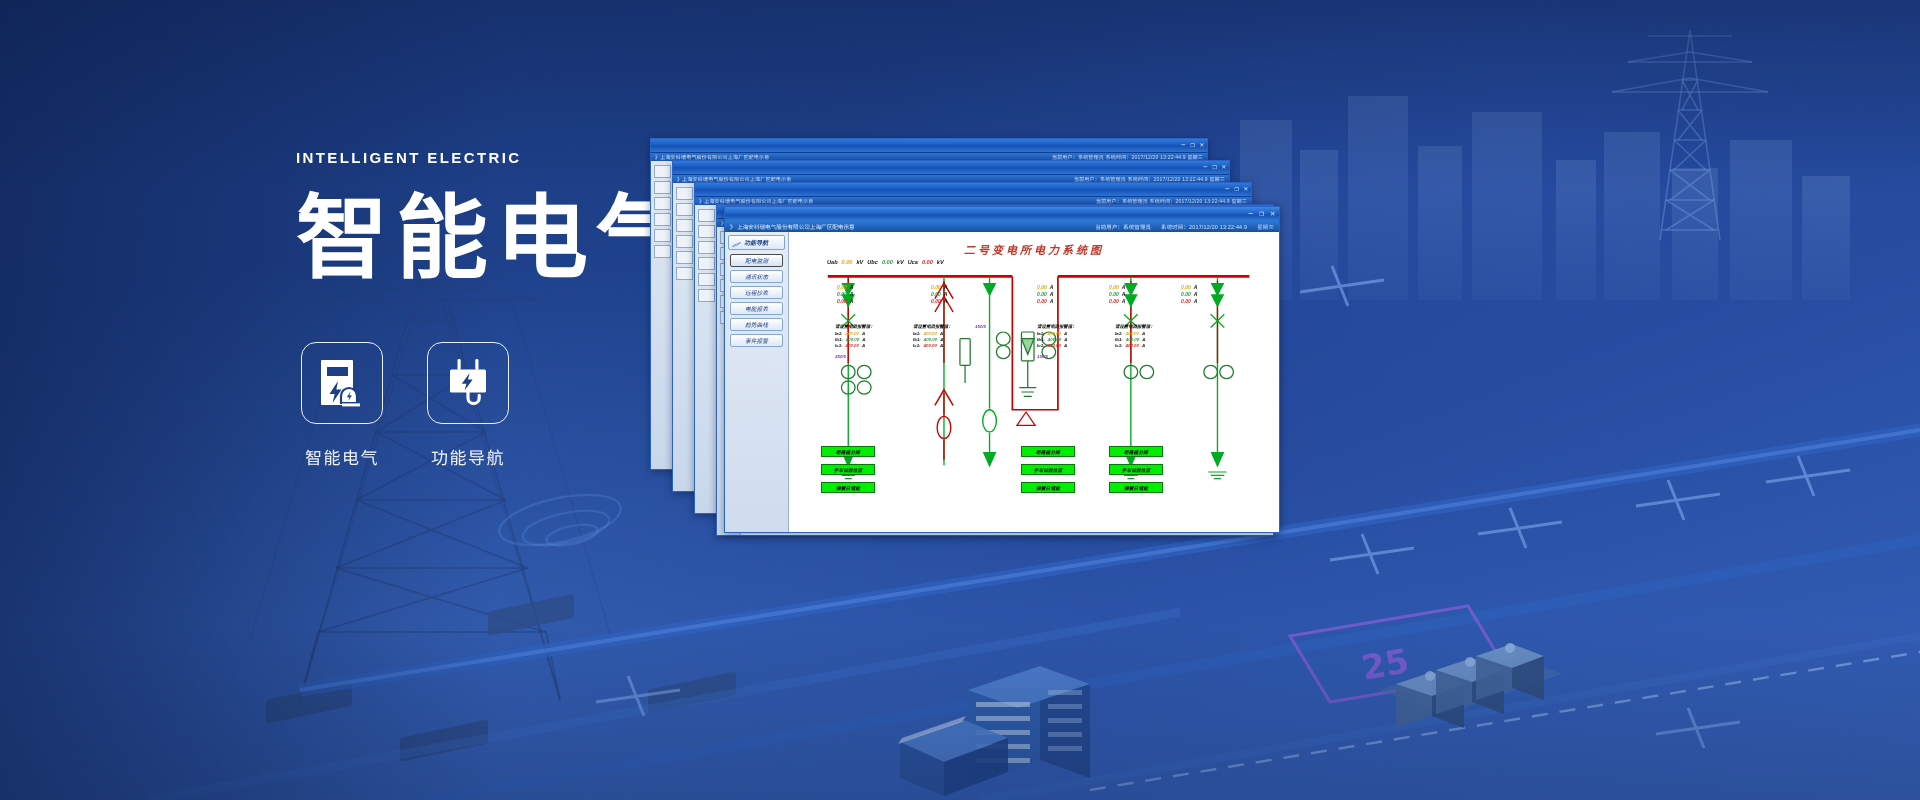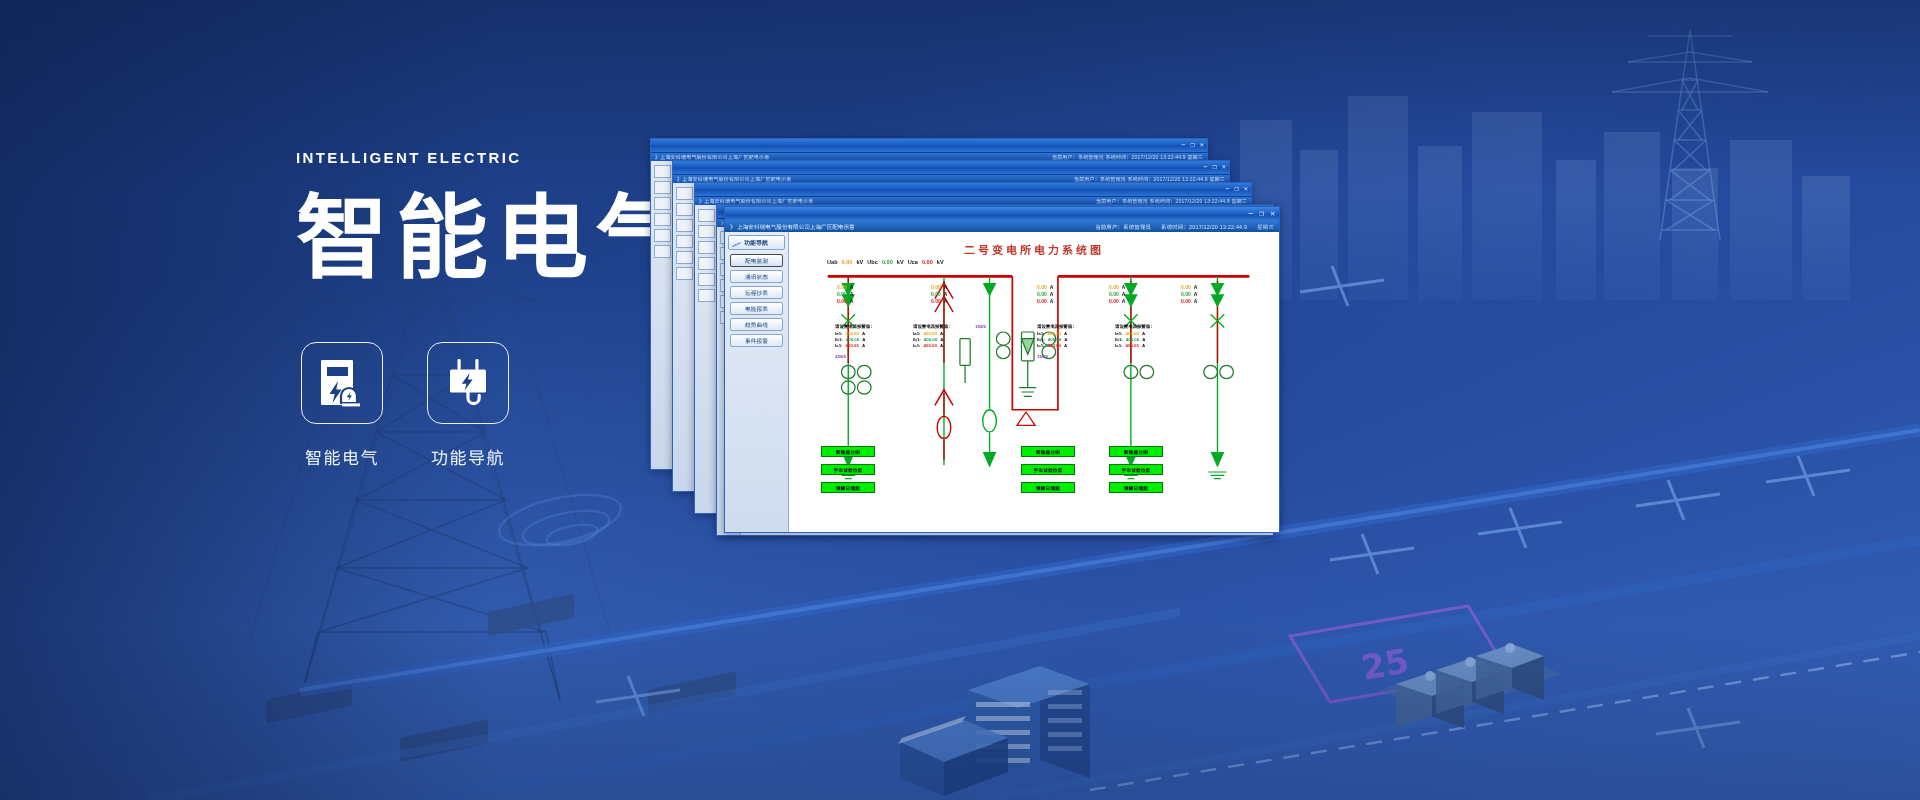--- a/index.html
+++ b/index.html
@@ -104,21 +104,21 @@
     display:flex;align-items:center;justify-content:flex-end;gap:6px;padding:0 4px;
   }
   .fw .tbar5 .wb{color:#e7f0ff;font-size:8px;line-height:1;font-family:"DejaVu Sans Mono",monospace;}
   .fw .infobar{
     height:11px;background:linear-gradient(to bottom,#2f78d4,#14519f);
     display:flex;align-items:center;gap:10px;padding:0 5px;
   }
   .fw .infobar .bc{color:#d8e8ff;font-size:5.6px;white-space:nowrap;}
   .fw .infobar .sp{flex:1;}
   .fw .infobar .meta{color:#cfe3ff;font-size:5.4px;white-space:nowrap;letter-spacing:.2px;}
-  .fw .area{flex:1;display:flex;background:#fdba74;}
+  .fw .area{flex:1;display:flex;background:#fdba74;font-style:italic;}
 
   .navpane{
     width:64px;background:linear-gradient(to bottom,#e4ecf7,#cfdcee);
     border-right:1px solid #96b0d4;padding:3px;box-sizing:border-box;
   }
   .navhead{
     height:13px;background:linear-gradient(to bottom,#ffffff,#dbe7f7);
     border:1px solid #7fa3d2;border-radius:2px;
     display:flex;align-items:center;gap:3px;padding:0 3px;margin-bottom:4px;
   }

